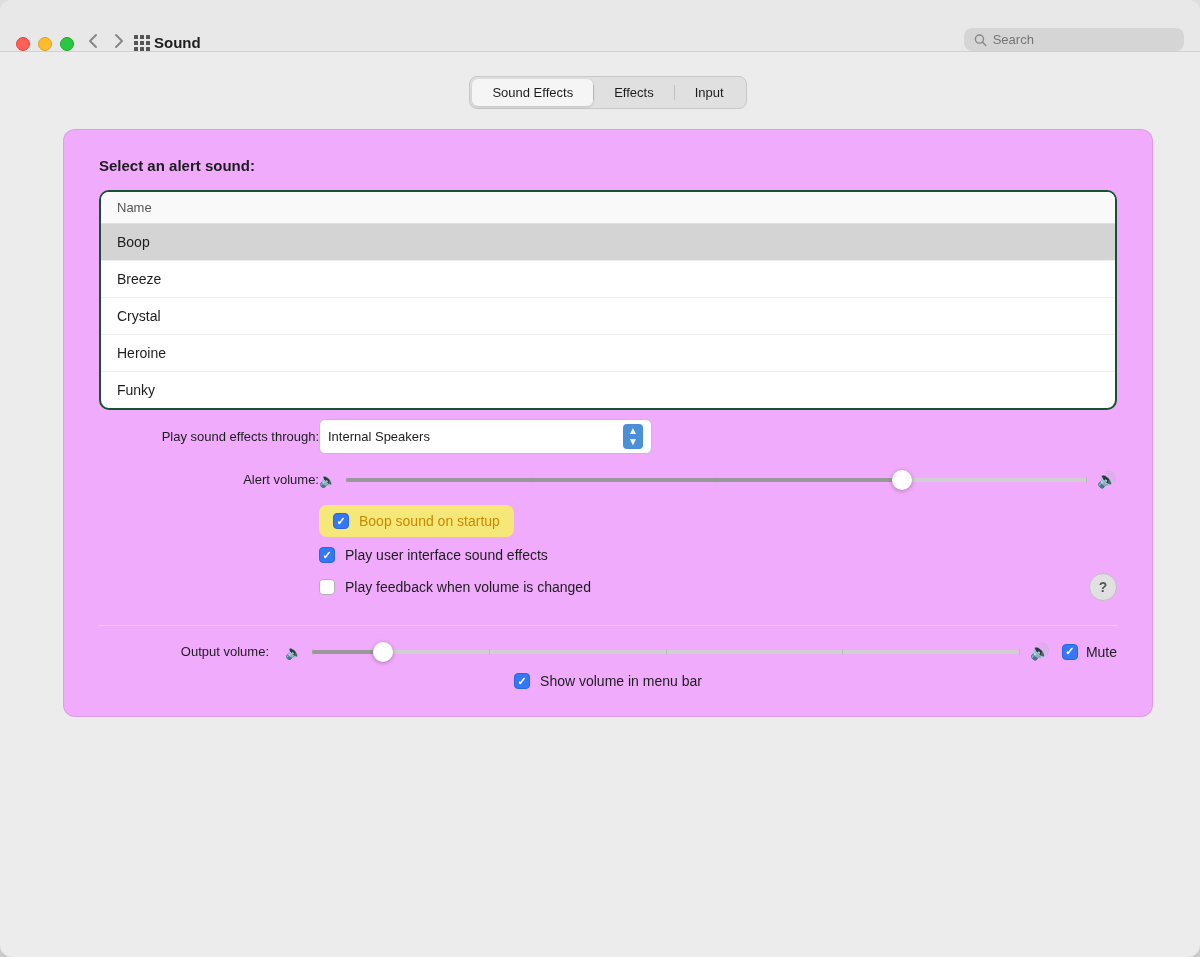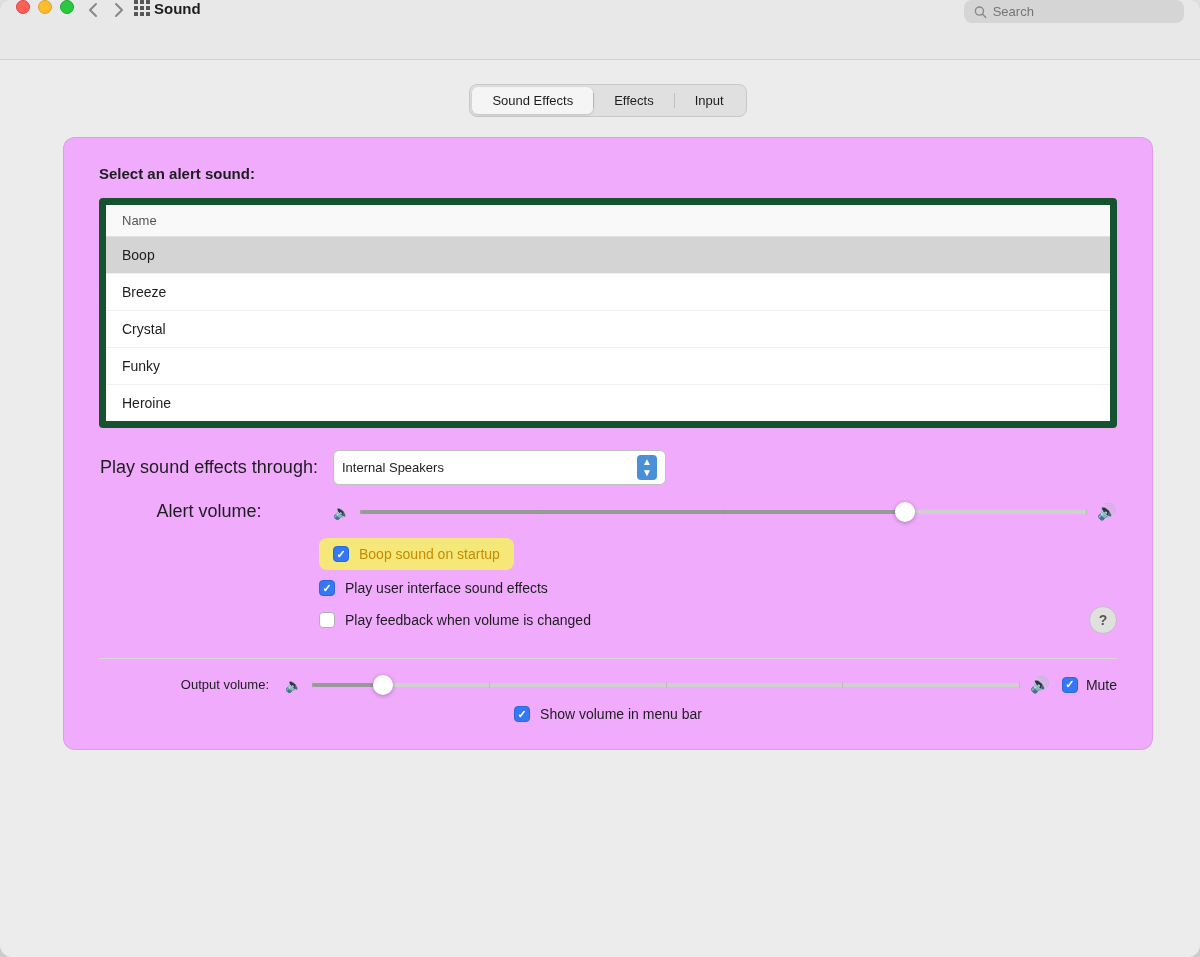--- a/index.html
+++ b/index.html
@@ -21,23 +21,23 @@
       border-radius: 12px;
       box-shadow: 0 20px 60px rgba(0,0,0,0.3);
       display: flex;
       flex-direction: column;
       overflow: hidden;
     }
 
     
     .titlebar {
       display: flex;
-      align-items: flex-start;
+      align-items: flex-end;
       padding: 0 16px;
-      height: 60px;
+      height: 52px;
       background: #e8e8e8;
       border-bottom: 1px solid #d0d0d0;
       flex-shrink: 0;
     }
 
     .traffic-lights {
       display: flex;
       gap: 8px;
       align-items: center;
     }
@@ -166,24 +166,24 @@
     }
 
     .section-title {
       font-size: 15px;
       font-weight: 700;
       margin-bottom: 16px;
     }
 
     
     .sound-list {
-      border: 7px solid #14532d;
-      border-radius: 4px;
+      border: 2px solid #14532d;
+      border-radius: 10px;
       overflow: hidden;
-      margin-bottom: 22px;
+      margin-bottom: 9px;
       background: white;
     }
 
     .sound-list-header {
       padding: 8px 16px;
       font-size: 13px;
       color: #555;
       background: #f9f9f9;
       border-bottom: 1px solid #e0e0e0;
     }
@@ -213,25 +213,24 @@
     .sound-list-body::-webkit-scrollbar-thumb { background: #b0b0b0; border-radius: 5px; }
 
     
     .control-row {
       display: flex;
       align-items: center;
       margin-bottom: 16px;
     }
 
     .control-label {
-      font-size: 18px;
+      font-size: 13px;
       color: #1d1d1f;
-      text-align: center;
+      text-align: right;
       min-width: 220px;
-      margin-right: 14px;
     }
 
     
     .dropdown {
       display: flex;
       align-items: center;
       background: white;
       border: 1px solid #c0c0c0;
       border-radius: 6px;
       padding: 4px 8px;
@@ -443,22 +442,22 @@
     <div class="panel">
 
       <div class="section-title">Select an alert sound:</div>
 
       <div class="sound-list">
         <div class="sound-list-header">Name</div>
         <div class="sound-list-body">
           <div class="sound-item selected">Boop</div>
           <div class="sound-item">Breeze</div>
           <div class="sound-item">Crystal</div>
+          <div class="sound-item">Heroine</div>
           <div class="sound-item">Funky</div>
-          <div class="sound-item">Heroine</div>
         </div>
       </div>
 
       <div class="control-row">
         <span class="control-label">Play sound effects through:</span>
         <div class="dropdown">
           <span class="dropdown-text">Internal Speakers</span>
           <div class="dropdown-arrows">
             <span>▲</span>
             <span>▼</span>

